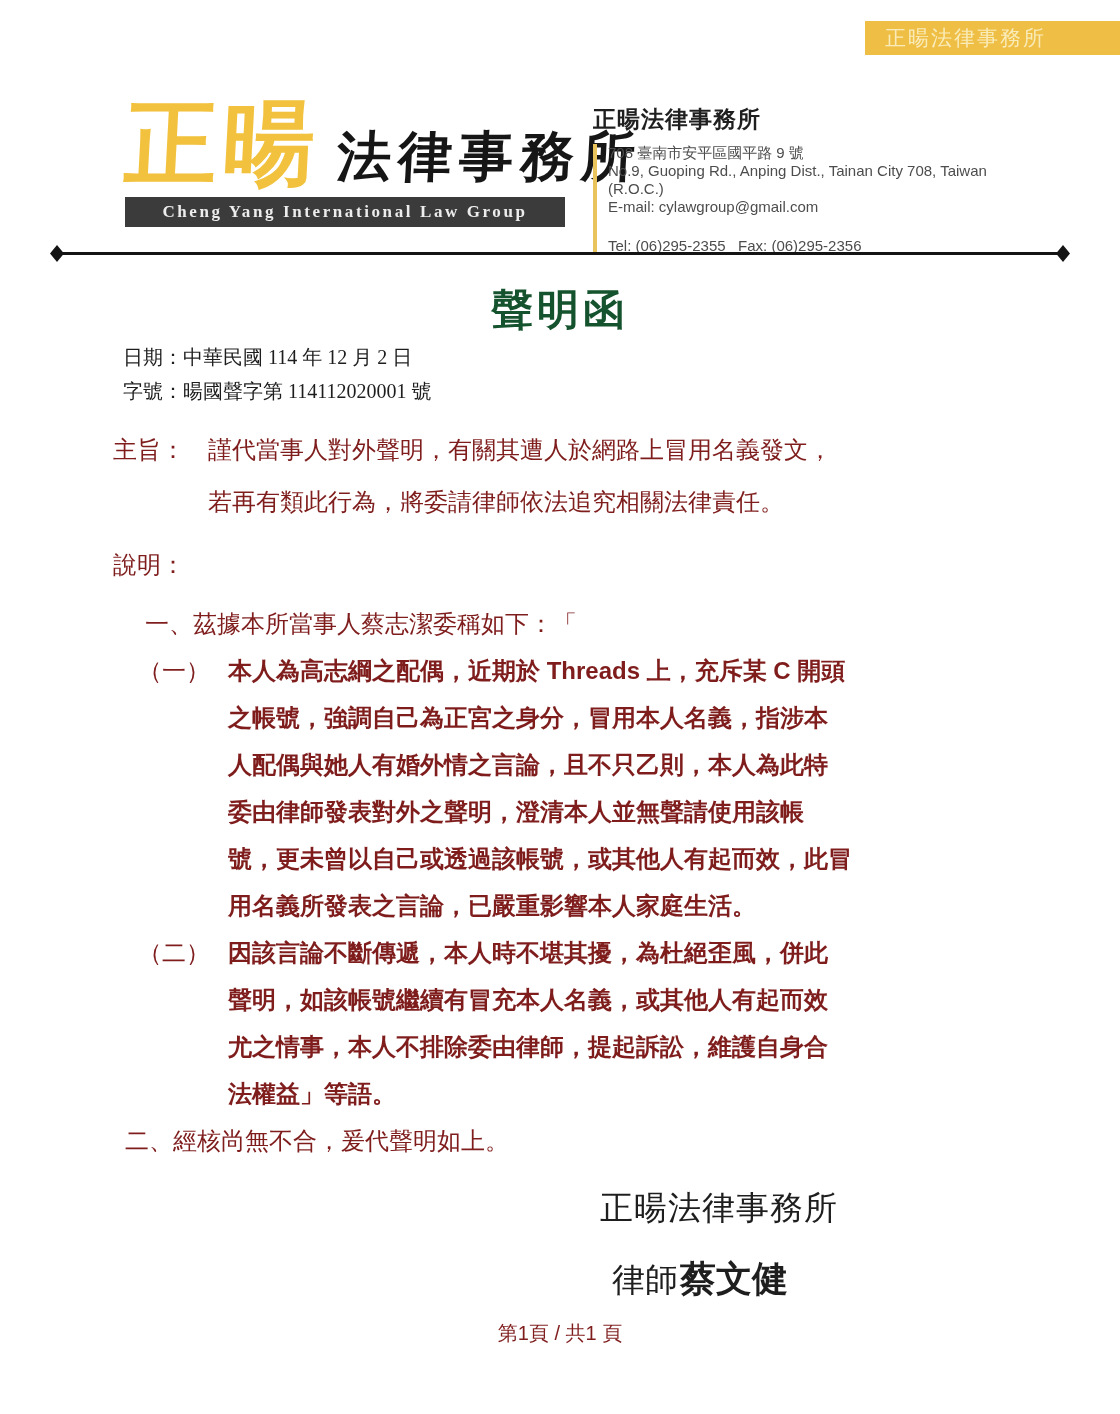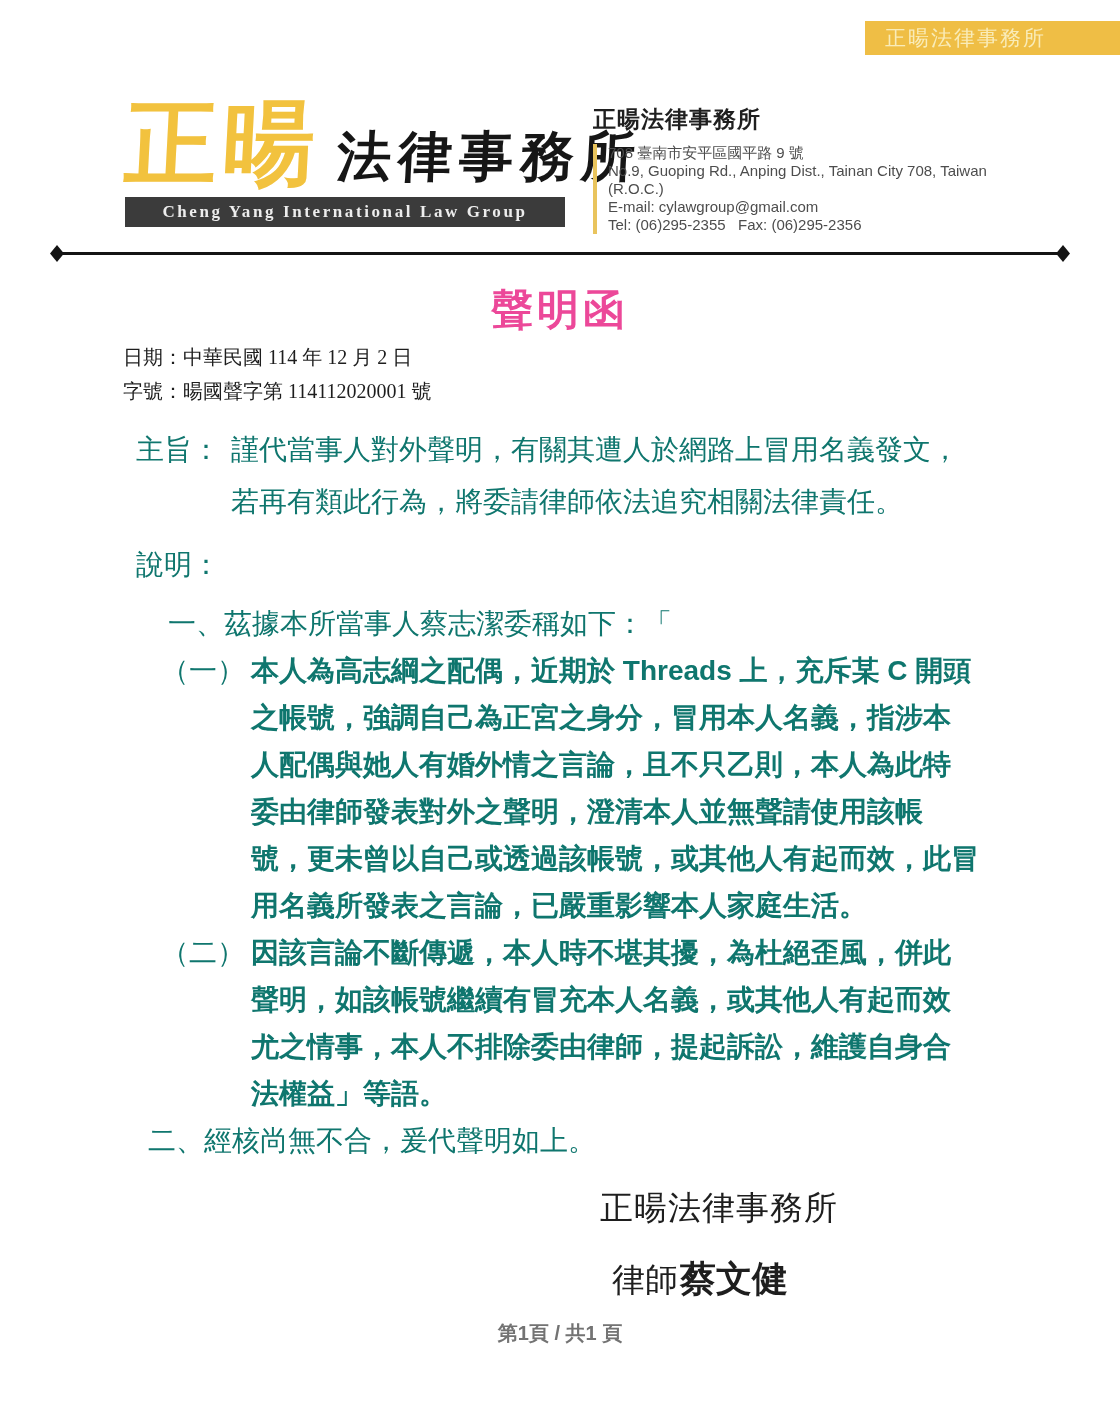--- a/index.html
+++ b/index.html
@@ -73,21 +73,21 @@
     letter-spacing: 1px;
   }
   .contact-details {
     border-left: 4px solid #E9C45D;
     padding-left: 11px;
     font-size: 15px;
     color: #4d4d4d;
     line-height: 18px;
   }
   .contact-details > div { margin-bottom: 0; }
-  .pre { white-space: pre; }
+  .pre { white-space: pre; margin-top: 21px; }
 
   
   .divider {
     position: absolute;
     top: 252px; left: 58px; right: 58px;
     height: 3px;
     background: #141414;
   }
   .diamond {
     position: absolute;
@@ -101,38 +101,38 @@
 
   .doc-title {
     position: absolute;
     top: 282px; left: 0; right: 0;
     margin: 0;
     text-align: center;
     font-family: Liberation Serif, serif;
     font-weight: bold;
     font-size: 42px;
     letter-spacing: 4px;
-    color: #ec4899;
+    color: #14532d;
   }
 
   .meta {
     position: absolute;
     top: 340px; left: 123px;
     font-family: "Liberation Serif", "DejaVu Serif", serif;
     font-size: 20px;
     line-height: 34px;
     color: #1d1d1d;
   }
 
   
   .doc-body {
     position: absolute;
-    top: 424px; left: 136px; right: 100px;
-    font-size: 28px;
-    color: #0f766e;
+    top: 424px; left: 113px; right: 100px;
+    font-size: 24px;
+    color: #7f1d1d;
   }
   .subject-row { display: flex; line-height: 52px; }
   .subject-label { flex: 0 0 95px; }
   .subject-text > div { white-space: nowrap; }
 
   .explain-label { margin-top: 13px; line-height: 47px; }
   .item-one { margin-top: 12px; margin-left: 32px; line-height: 47px; white-space: nowrap; }
 
   .sub-item { display: flex; margin-left: 25px; line-height: 47px; }
   .sub-item .sub-label { flex: 0 0 90px; }
@@ -144,22 +144,21 @@
   .signature { position: absolute; top: 1186px; left: 600px; color: #1e1e1e; }
   .sig-firm { font-size: 33px; letter-spacing: 1px; }
   .sig-line { margin-top: 24px; font-size: 33px; margin-left: 12px; }
   .sig-name { font-size: 36px; font-weight: bold; margin-left: 2px; }
 
   .page-footer {
     position: absolute;
     top: 1320px; left: 0; right: 0;
     text-align: center;
     font-size: 20px;
-    color: #737373;
-    font-weight: bold;
+    color: #7f1d1d;
   }
 </style>
 </head>
 <body>
 
 <div class="page">
 
   <div class="bookmark-tab">正暘法律事務所</div>
 
   <div class="logo">

